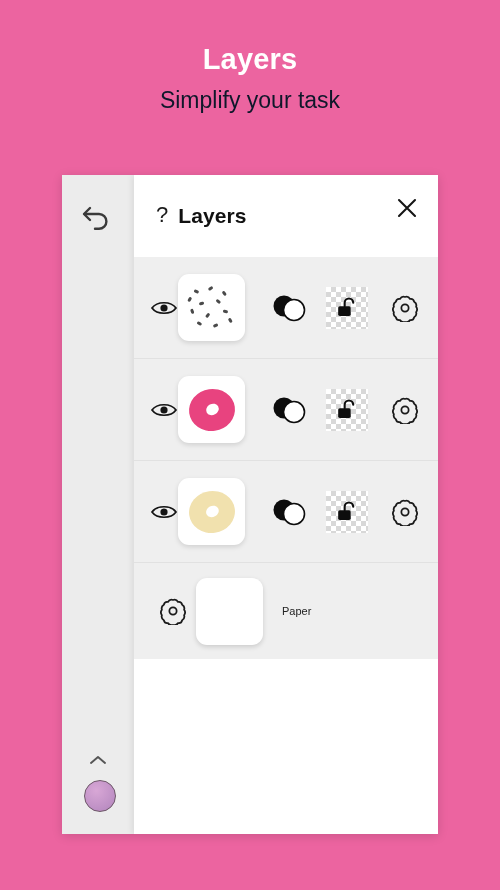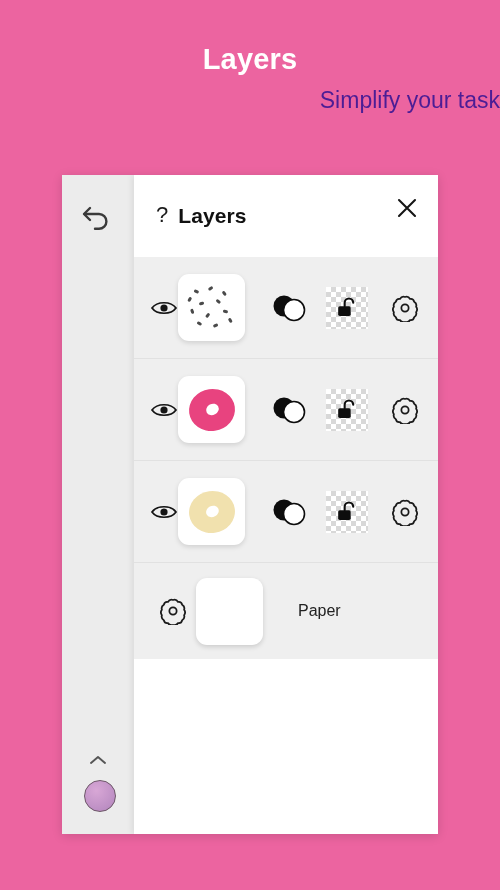--- a/index.html
+++ b/index.html
@@ -27,24 +27,23 @@
   .promo-title {
     font-size: 29px;
     font-weight: bold;
     letter-spacing: .2px;
     padding-top: 44px;
     line-height: 1.1;
   }
   .promo-sub {
     font-size: 23px;
     font-weight: 300;
-    color: #4c1d95;
+    color: #0f172a;
     padding-top: 12px;
     line-height: 1.1;
-    text-align: right;
   }
 
   
   .app-window {
     position: absolute;
     left: 62px;
     top: 175px;
     width: 376px;
     height: 659px;
     background: #ececed;
@@ -268,23 +267,23 @@
   }
 
   .paper-row {
     height: 96px;
     display: flex;
     align-items: center;
     padding: 0 16px;
     background: #efefef;
   }
   .paper-label {
-    font-size: 16px;
+    font-size: 11px;
     color: #222222;
-    margin-left: 18px;
+    margin-left: 2px;
   }
   .paper-thumb {
     width: 67px; height: 67px;
     border-radius: 11px;
     background: #ffffff;
     box-shadow: 0 2px 5px rgba(0,0,0,.15);
     margin-right: 17px;
     flex: 0 0 67px;
   }
   .panel-filler {

